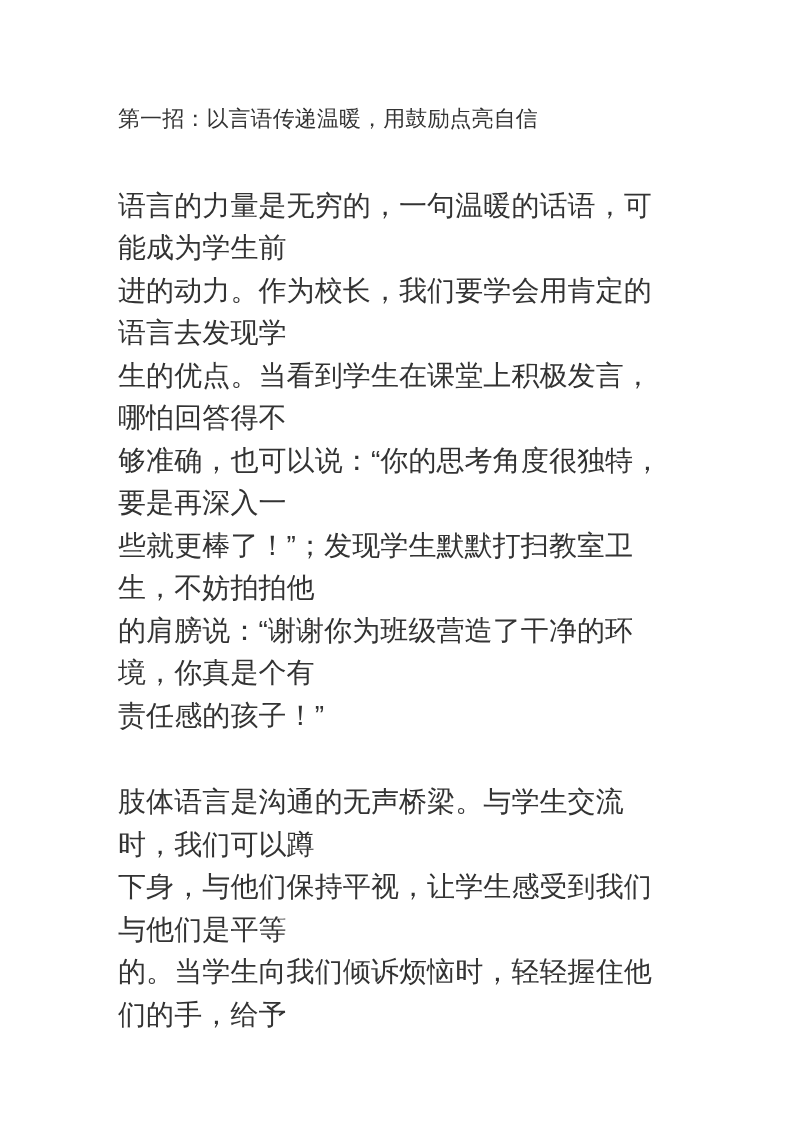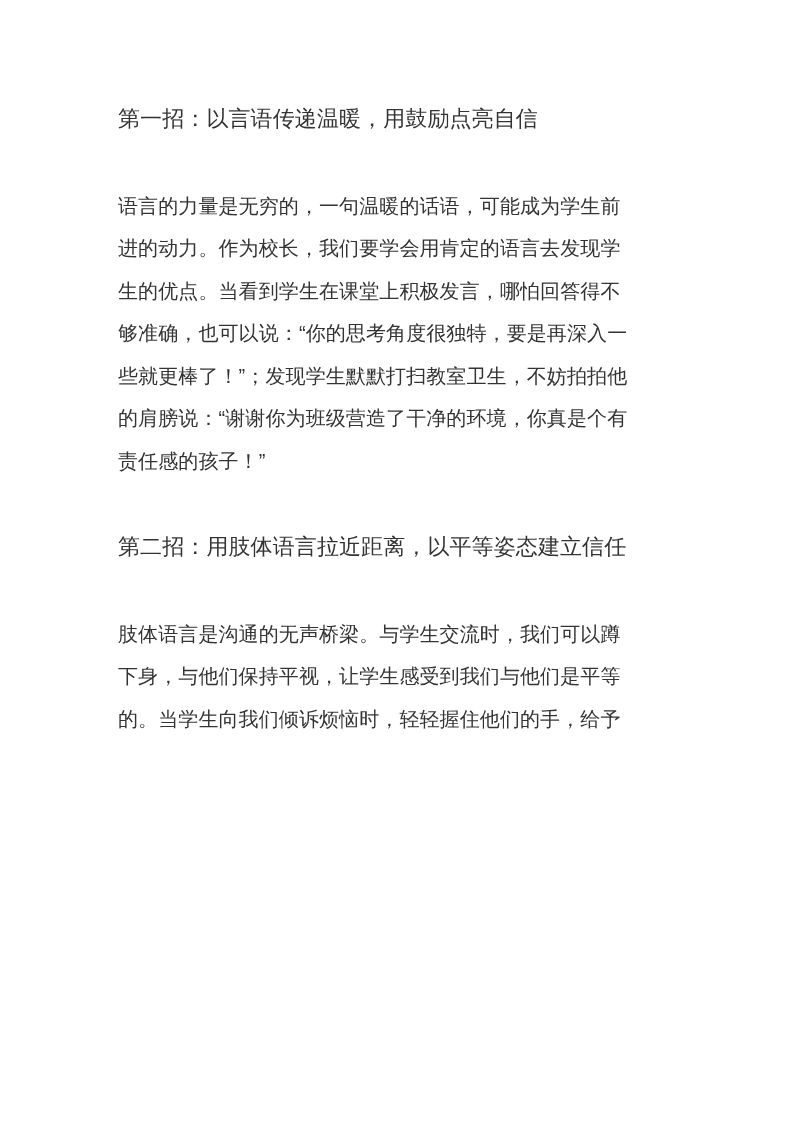--- a/index.html
+++ b/index.html
@@ -16,21 +16,21 @@
   .page {
     box-sizing: border-box;
     width: 793px;
     height: 1122px;
     background: #ffffff;
     padding: 98px 118px 0 118px;
   }
   .article-block {
     margin: 0 0 44px 0;
     padding: 0;
-    font-size: 20px;
+    font-size: 28px;
     line-height: 42.5px;
     font-weight: 400;
     color: #333333;
     letter-spacing: 0.1px;
     white-space: pre-line;      
     text-align: left;
   }
   h2.article-block {
     font-size: 22px;            
     font-weight: 400;
@@ -45,19 +45,18 @@
 
   <p class="article-block">语言的力量是无穷的，一句温暖的话语，可能成为学生前
 进的动力。作为校长，我们要学会用肯定的语言去发现学
 生的优点。当看到学生在课堂上积极发言，哪怕回答得不
 够准确，也可以说：“你的思考角度很独特，要是再深入一
 些就更棒了！”；发现学生默默打扫教室卫生，不妨拍拍他
 的肩膀说：“谢谢你为班级营造了干净的环境，你真是个有
 责任感的孩子！”</p>
 
 
-  <h2 class="article-block">第二招：用肢体语言拉近距离，以平等姿态建立信任</h2>
 
   <p class="article-block">肢体语言是沟通的无声桥梁。与学生交流时，我们可以蹲
 下身，与他们保持平视，让学生感受到我们与他们是平等
 的。当学生向我们倾诉烦恼时，轻轻握住他们的手，给予</p>
 
 </div>
 
 </body></html>

